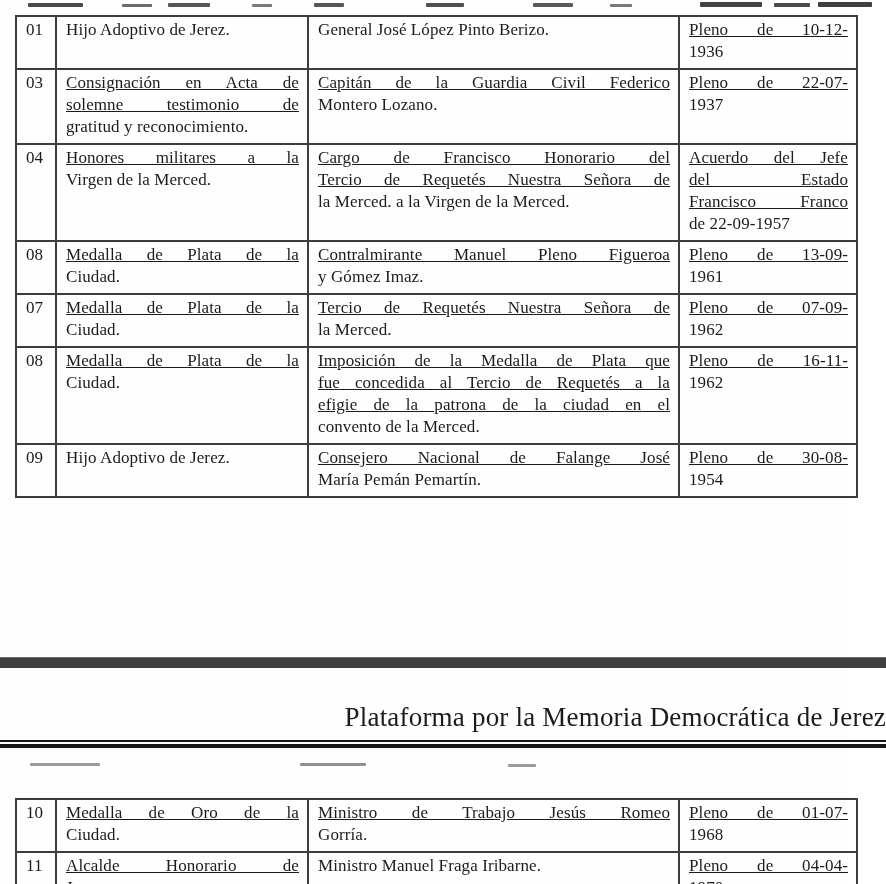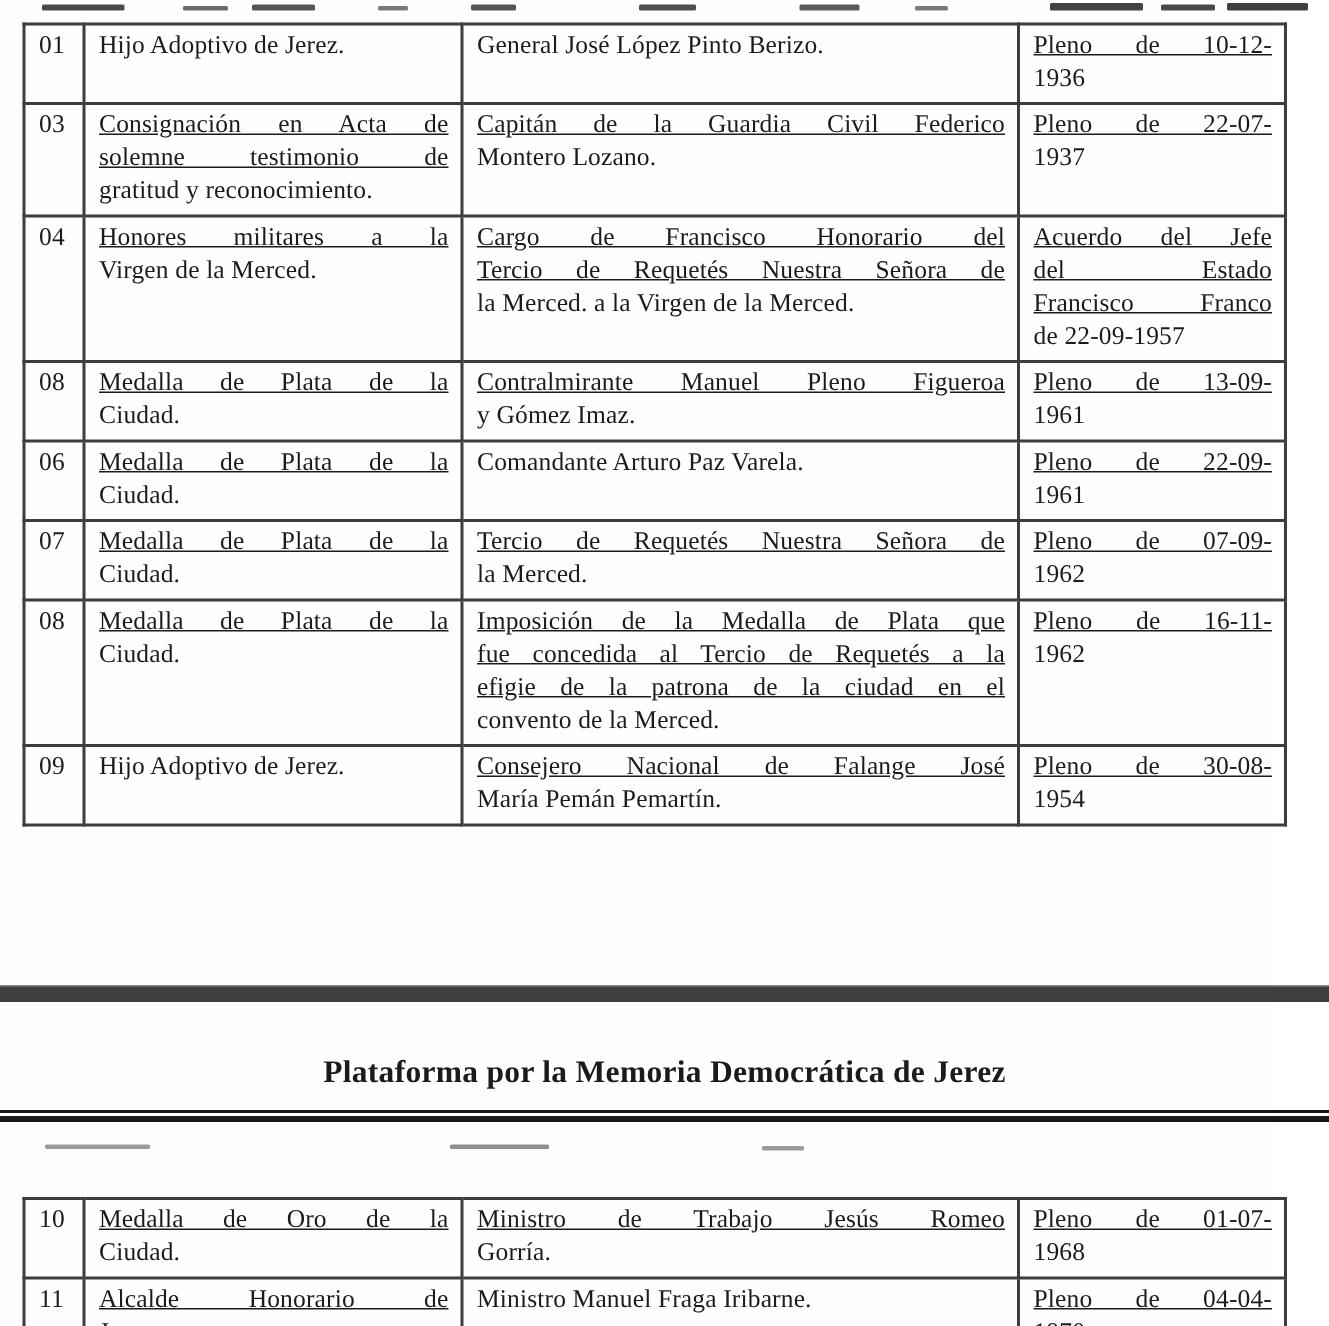--- a/index.html
+++ b/index.html
@@ -37,22 +37,22 @@
   .divider-bar {
     position: absolute; left: 0; top: 657px;
     width: 886px; height: 10px;
     background: var(--divider_bar, #3f3f3f);
     border-top: 1px solid #6a6a6a;
   }
 
   
   .section-title {
     position: absolute; left: 0; top: 702px; width: 886px;
-    text-align: center;
-    font-size: 21px; font-weight: bold;
+    text-align: right;
+    font-size: 27px; font-weight: normal;
     letter-spacing: 0.2px;
     margin: 0;
   }
 
   
   .double-rule { position: absolute; left: 0; top: 740px; width: 886px; }
   .rule-thin  { height: 2px; background: var(--rule, #181818); }
   .rule-gap   { height: 2px; background: transparent; }
   .rule-thick { height: 4px; background: var(--rule, #181818); }
 </style>
@@ -148,36 +148,20 @@
             <div class="tline just">Contralmirante Manuel Pleno Figueroa</div>
             <div class="tline">y Gómez Imaz.</div>
           </td>
           <td class="c-date">
             <div class="tline just">Pleno de 13-09-</div>
             <div class="tline">1961</div>
           </td>
         </tr>
         <tr>
           <td class="c-num">
-            <div class="tline">06</div>
-          </td>
-          <td class="c-honor">
-            <div class="tline just">Medalla de Plata de la</div>
-            <div class="tline">Ciudad.</div>
-          </td>
-          <td class="c-recipient">
-            <div class="tline">Comandante Arturo Paz Varela.</div>
-          </td>
-          <td class="c-date">
-            <div class="tline just">Pleno de 22-09-</div>
-            <div class="tline">1961</div>
-          </td>
-        </tr>
-        <tr>
-          <td class="c-num">
             <div class="tline">07</div>
           </td>
           <td class="c-honor">
             <div class="tline just">Medalla de Plata de la</div>
             <div class="tline">Ciudad.</div>
           </td>
           <td class="c-recipient">
             <div class="tline just">Tercio de Requetés Nuestra Señora de</div>
             <div class="tline">la Merced.</div>
           </td>

